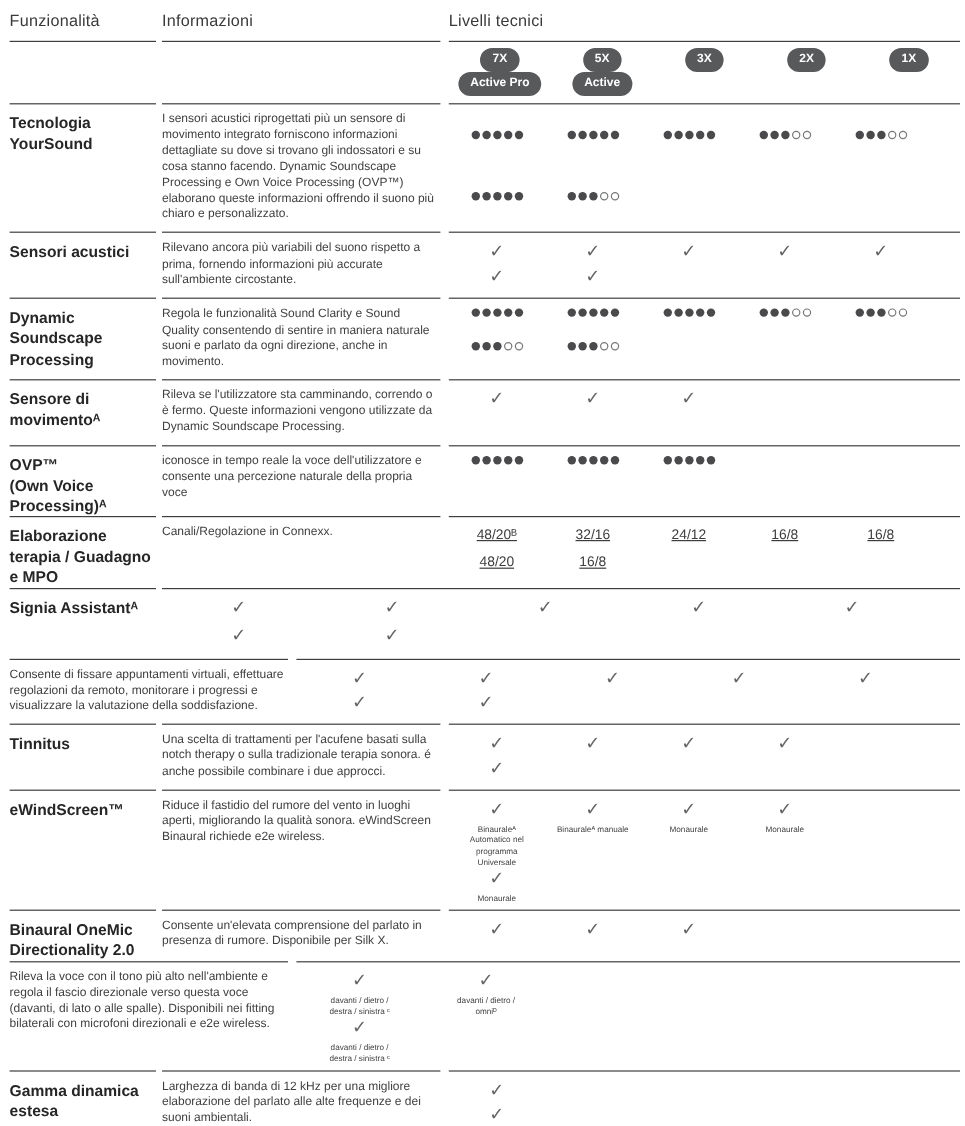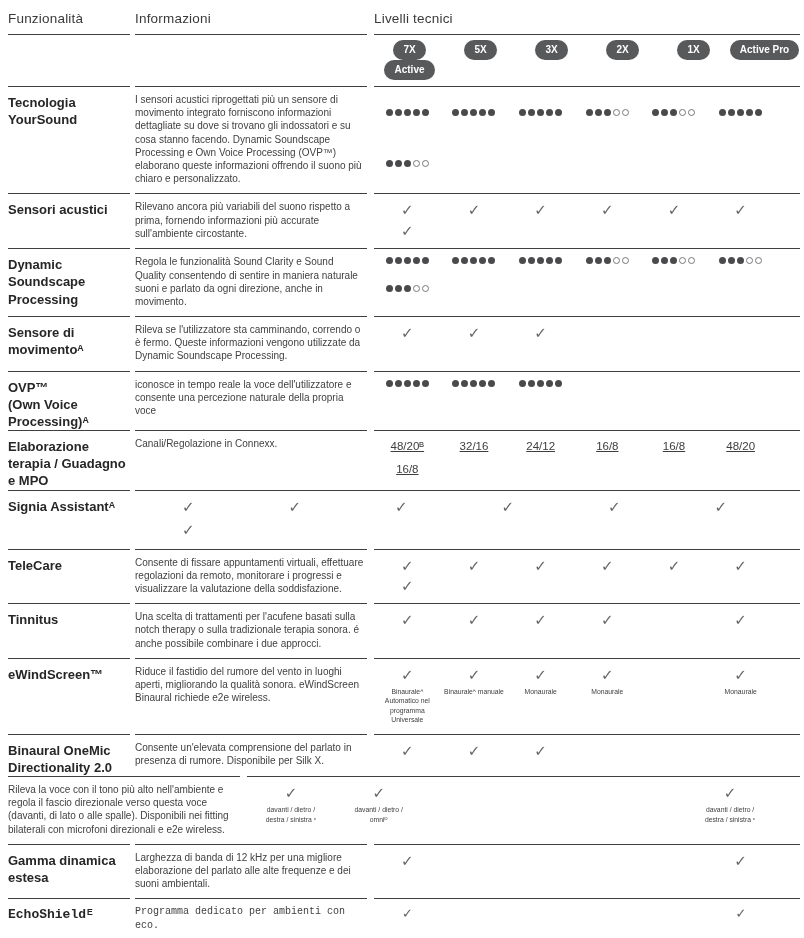--- a/index.html
+++ b/index.html
@@ -13,21 +13,21 @@
   .col-levels { flex:1; }
 
   
   .thead { display:flex; align-items:stretch; }
   .thead > div { border-bottom:1px solid #3f3f3f; padding:9px 0 7px 0; }
   .th-text { font-size:13.5px; color:#3a3a3a; letter-spacing:0.2px; }
 
   
   .pillrow { display:flex; }
   .pillrow > div { padding:5px 0 6px 0; }
-  .cellgrid { display:grid; grid-template-columns:repeat(6,1fr); padding-right:26px; }
+  .cellgrid { display:grid; grid-template-columns:repeat(5,1fr); padding-right:26px; }
   .pillwrap { display:flex; justify-content:center; align-items:center; }
   .pill { background:#58595b; color:#fff; font-size:10px; font-weight:bold; line-height:1;
           padding:5px 10px; border-radius:10px; white-space:nowrap; }
 
   
   .row { display:flex; }
   .row > div { border-top:1px solid #3f3f3f; }
   #rows .row:last-child > div { border-bottom:1px solid #22c55e;font-family:Liberation Mono, monospace; }
   .rowlabel { display:block; font-size:13px; font-weight:bold; color:#262626; line-height:1.32;
               padding-top:7px; white-space:pre-line; }
@@ -402,23 +402,20 @@
           </div>
           <div class="cell">
             <span class="check">✓</span>
           </div>
           <div class="cell">
             <span class="check">✓</span>
           </div>
         </div>
       </div>
       <div class="row">
-        <div class="col-label">
-          <span class="rowlabel">TeleCare</span>
-        </div>
         <div class="col-desc">
           <p class="desc">Consente di fissare appuntamenti virtuali, effettuare regolazioni da remoto, monitorare i progressi e visualizzare la valutazione della soddisfazione.</p>
         </div>
         <div class="col-levels cellgrid">
           <div class="cell">
             <span class="check">✓</span>
           </div>
           <div class="cell">
             <span class="check">✓</span>
           </div>

